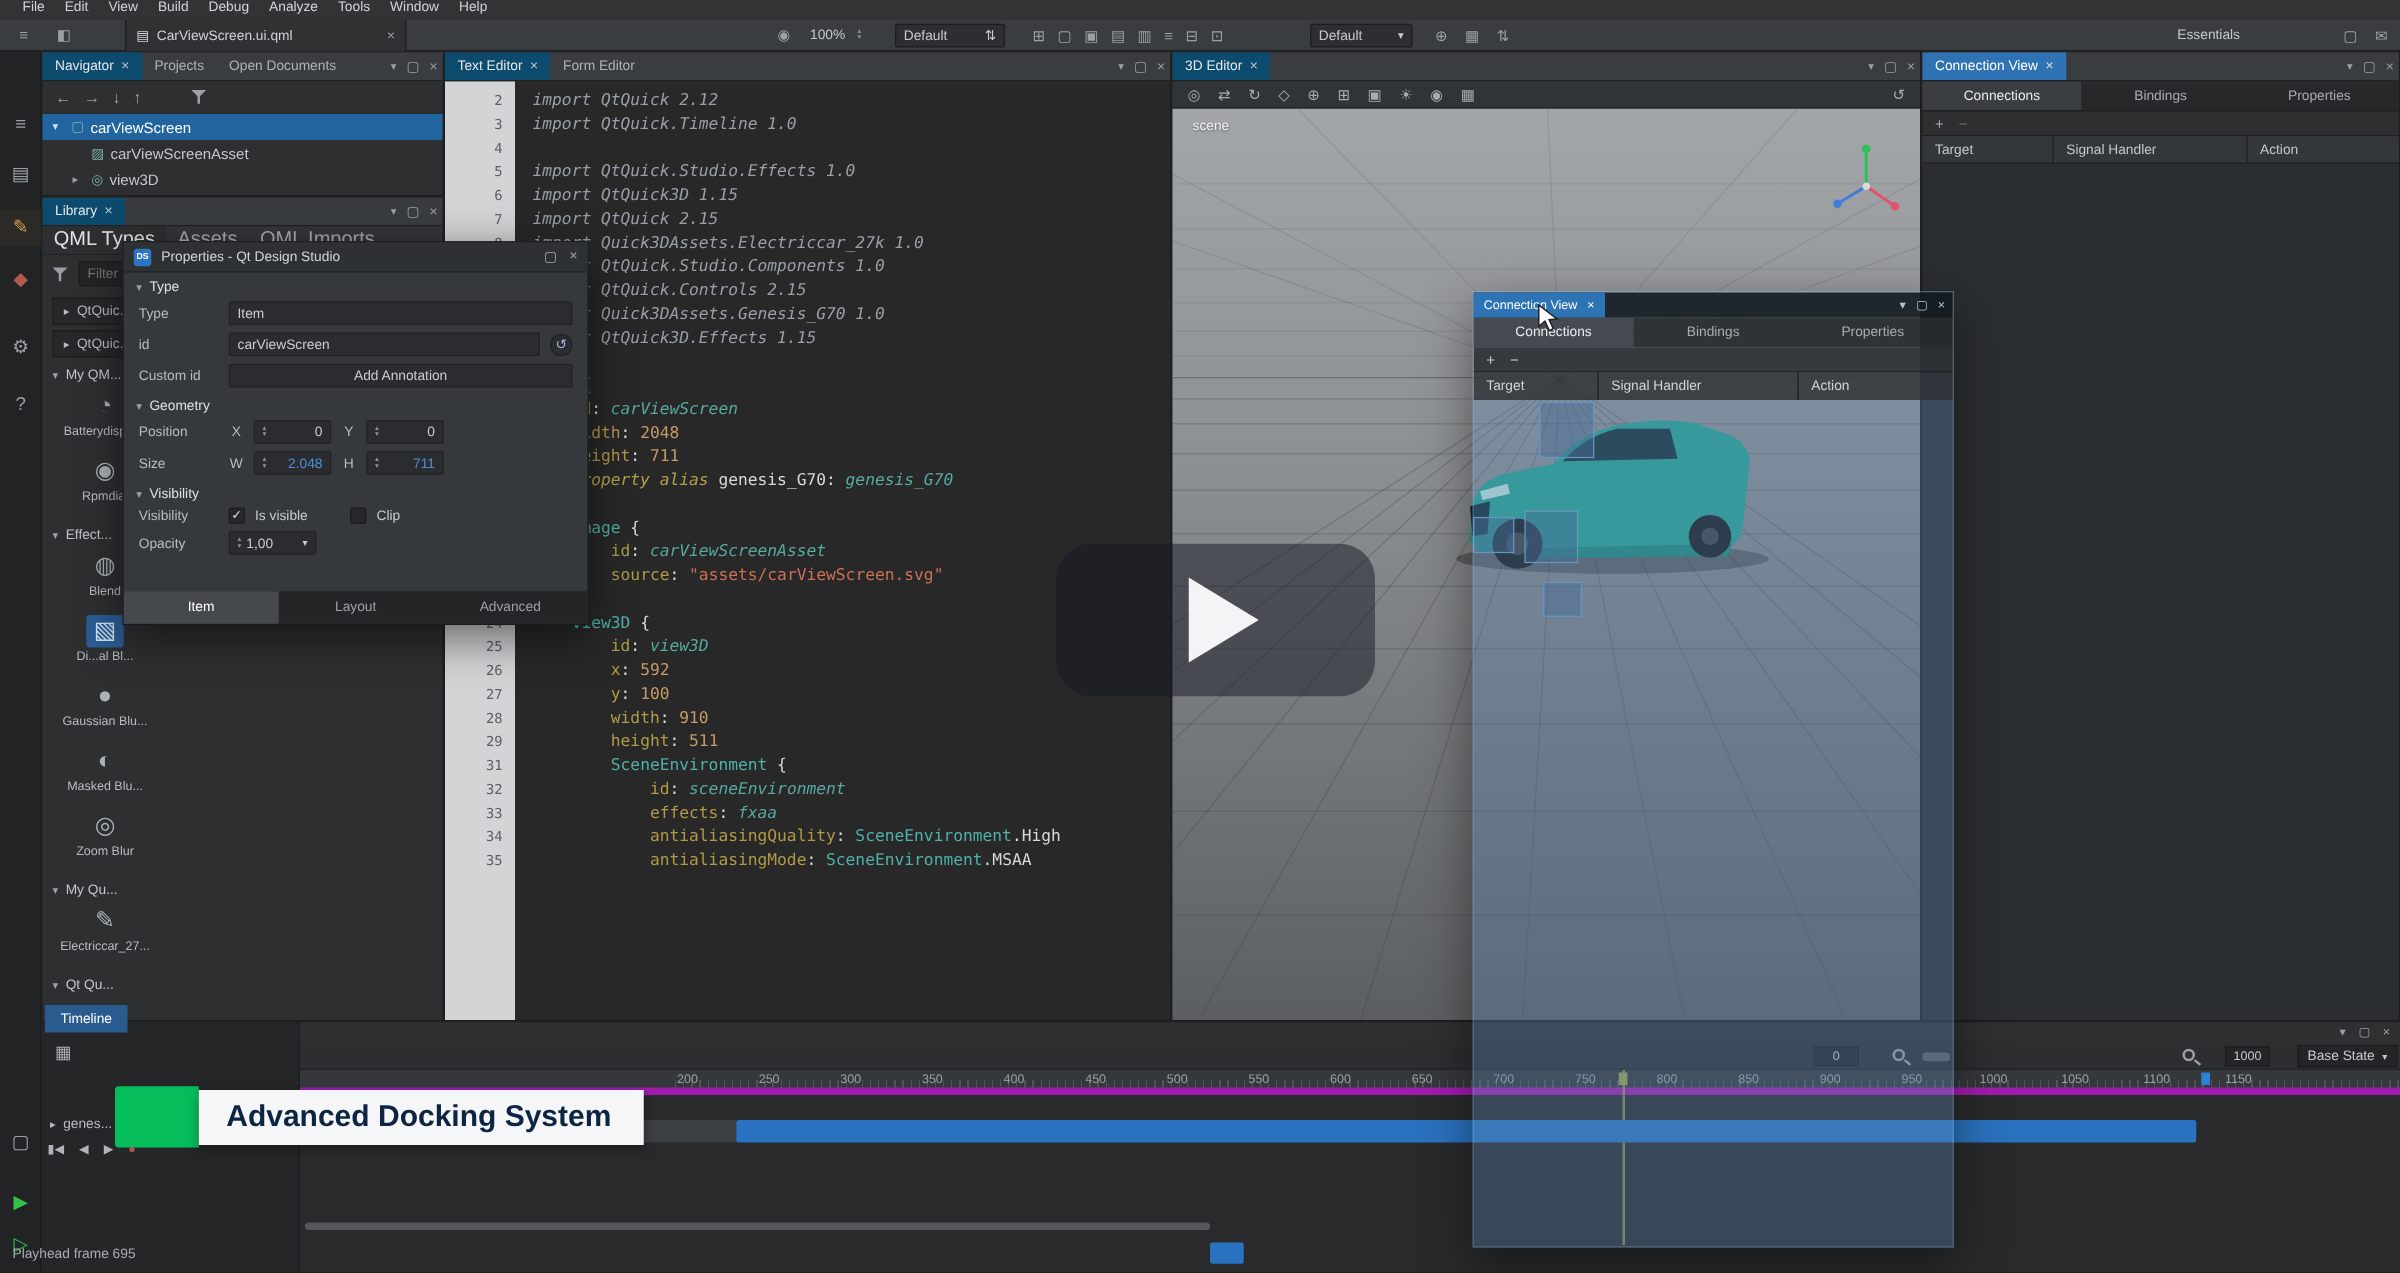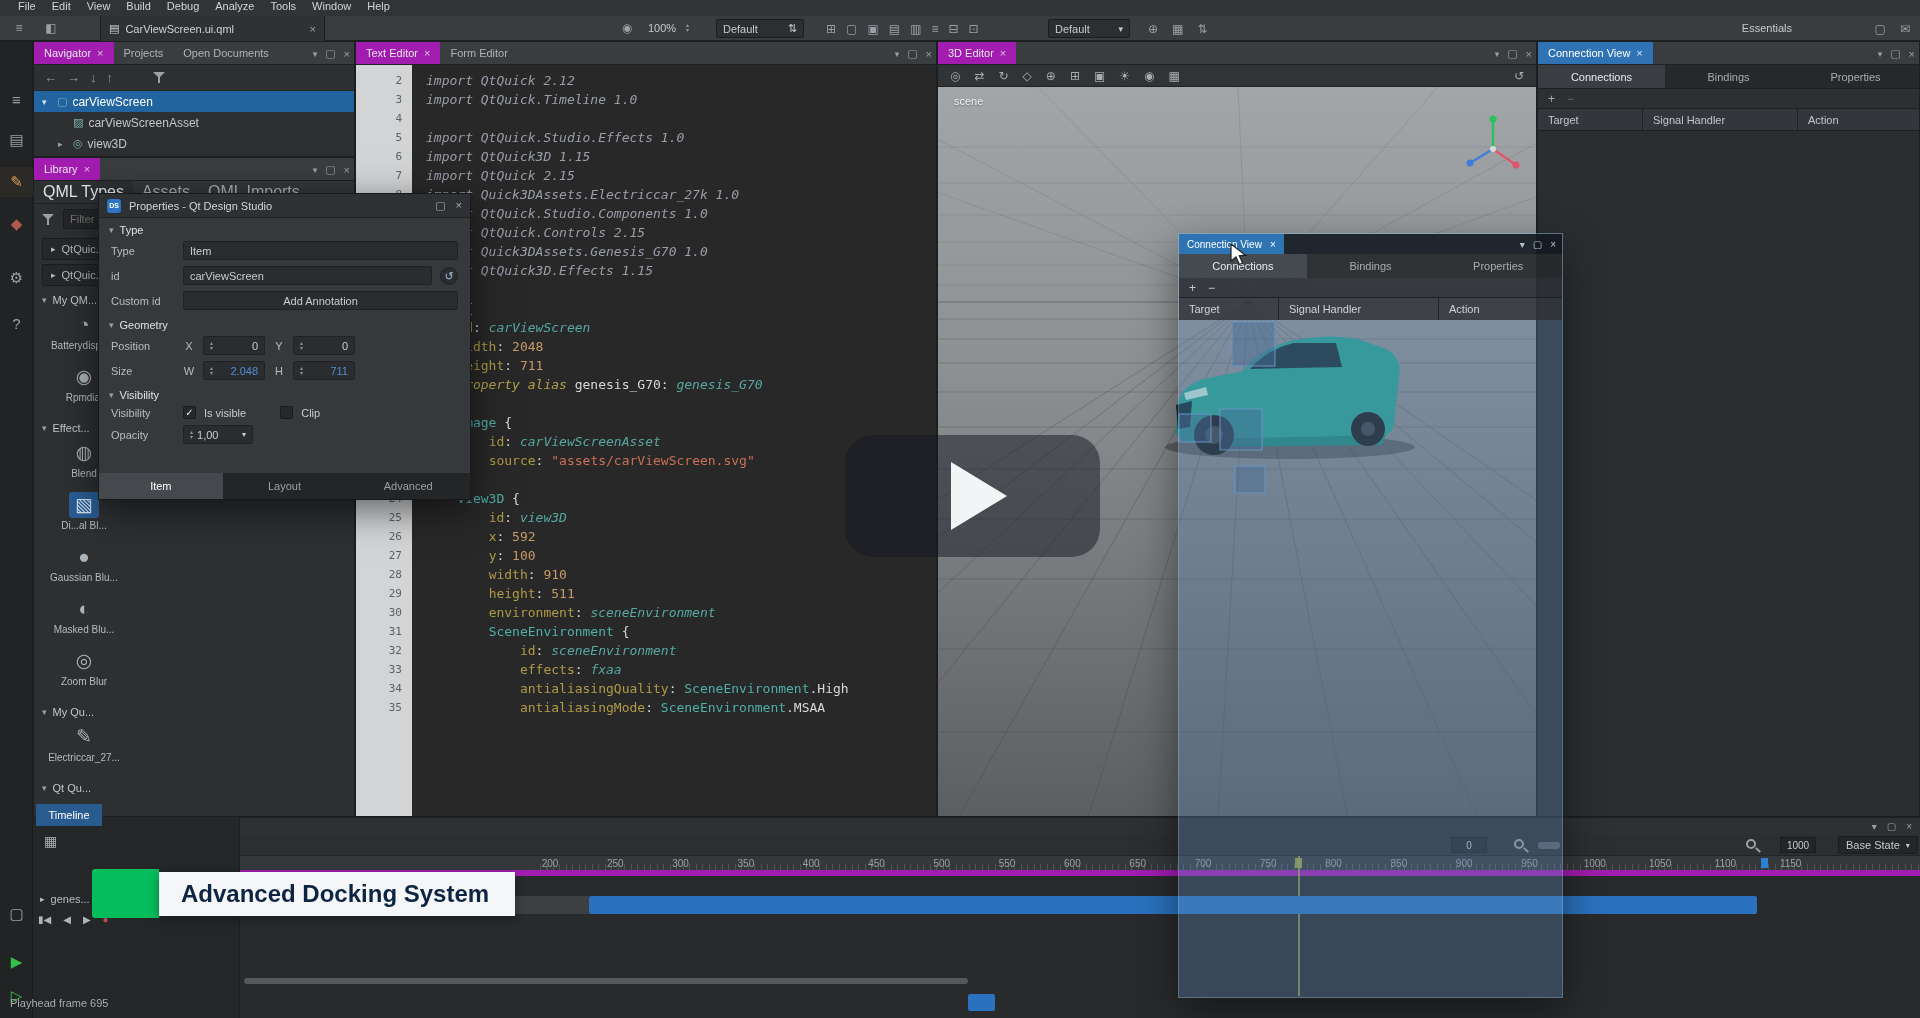--- a/index.html
+++ b/index.html
@@ -21,21 +21,21 @@
   
   .left-rail { position:absolute; left:0; top:41px; width:33px; height:977px; background:#212325; border-right:1px solid #1a1c1e; z-index:5; }
   .rail-icon { position:absolute; left:0; width:33px; height:30px; line-height:30px; text-align:center; font-size:15px; color:#9aa0a4; }
   .rail-icon.active { color:#d79a55; background:#2c2a26; }
   .rail-icon.green { color:#35c04a; }
 
   
   .panel { position:absolute; background:#2d2f31; border:1px solid #1c1e20; }
   .panel-tabs { height:23px; background:#3a3d40; border-bottom:1px solid #1f2123; display:flex; align-items:stretch; position:relative; }
   .ptab { padding:0 10px; line-height:22px; font-size:11px; color:#aeb3b7; display:flex; align-items:center; gap:6px; }
-  .ptab.active { background:#a21caf; color:#e4e7e9; }
+  .ptab.active { background:#0c4a6e; color:#e4e7e9; }
   .ptab.blue { background:#2f73b4; color:#fff; }
   .ptab .x { font-size:11px; color:inherit; opacity:.8; }
   .hdr-icons { position:absolute; right:4px; top:0; height:23px; display:flex; align-items:center; gap:8px; color:#9aa0a5; font-size:11px; }
 
   
   .nav-toolbar { height:26px; display:flex; align-items:center; gap:10px; padding:0 10px; border-bottom:1px solid #26282a; color:#9aa0a5; font-size:13px; position:relative; }
   .funnel { position:relative; width:13px; height:11px; margin-left:30px; }
   .funnel::before { content:""; position:absolute; left:0; top:0; border-left:6px solid transparent; border-right:6px solid transparent; border-top:6px solid #9aa0a5; }
   .funnel::after { content:""; position:absolute; left:5px; top:5px; width:2px; height:6px; background:#9aa0a5; }
   .tree-row { height:21px; display:flex; align-items:center; gap:5px; font-size:12px; color:#c3c7ca; }
@@ -482,24 +482,20 @@
             <span class="ln">27</span>
             <span class="lt"><span class="tok-plain">        </span><span class="tok-prop">y</span><span class="tok-plain">: </span><span class="tok-num">100</span></span>
           </div>
           <div class="code-line">
             <span class="ln">28</span>
             <span class="lt"><span class="tok-plain">        </span><span class="tok-prop">width</span><span class="tok-plain">: </span><span class="tok-num">910</span></span>
           </div>
           <div class="code-line">
             <span class="ln">29</span>
             <span class="lt"><span class="tok-plain">        </span><span class="tok-prop">height</span><span class="tok-plain">: </span><span class="tok-num">511</span></span>
-          </div>
-          <div class="code-line">
-            <span class="ln">30</span>
-            <span class="lt"><span class="tok-plain">        </span><span class="tok-prop">environment</span><span class="tok-plain">: </span><span class="tok-ident">sceneEnvironment</span></span>
           </div>
           <div class="code-line">
             <span class="ln">31</span>
             <span class="lt"><span class="tok-plain">        </span><span class="tok-type">SceneEnvironment</span><span class="tok-plain"> {</span></span>
           </div>
           <div class="code-line">
             <span class="ln">32</span>
             <span class="lt"><span class="tok-plain">            </span><span class="tok-prop">id</span><span class="tok-plain">: </span><span class="tok-ident">sceneEnvironment</span></span>
           </div>
           <div class="code-line">

